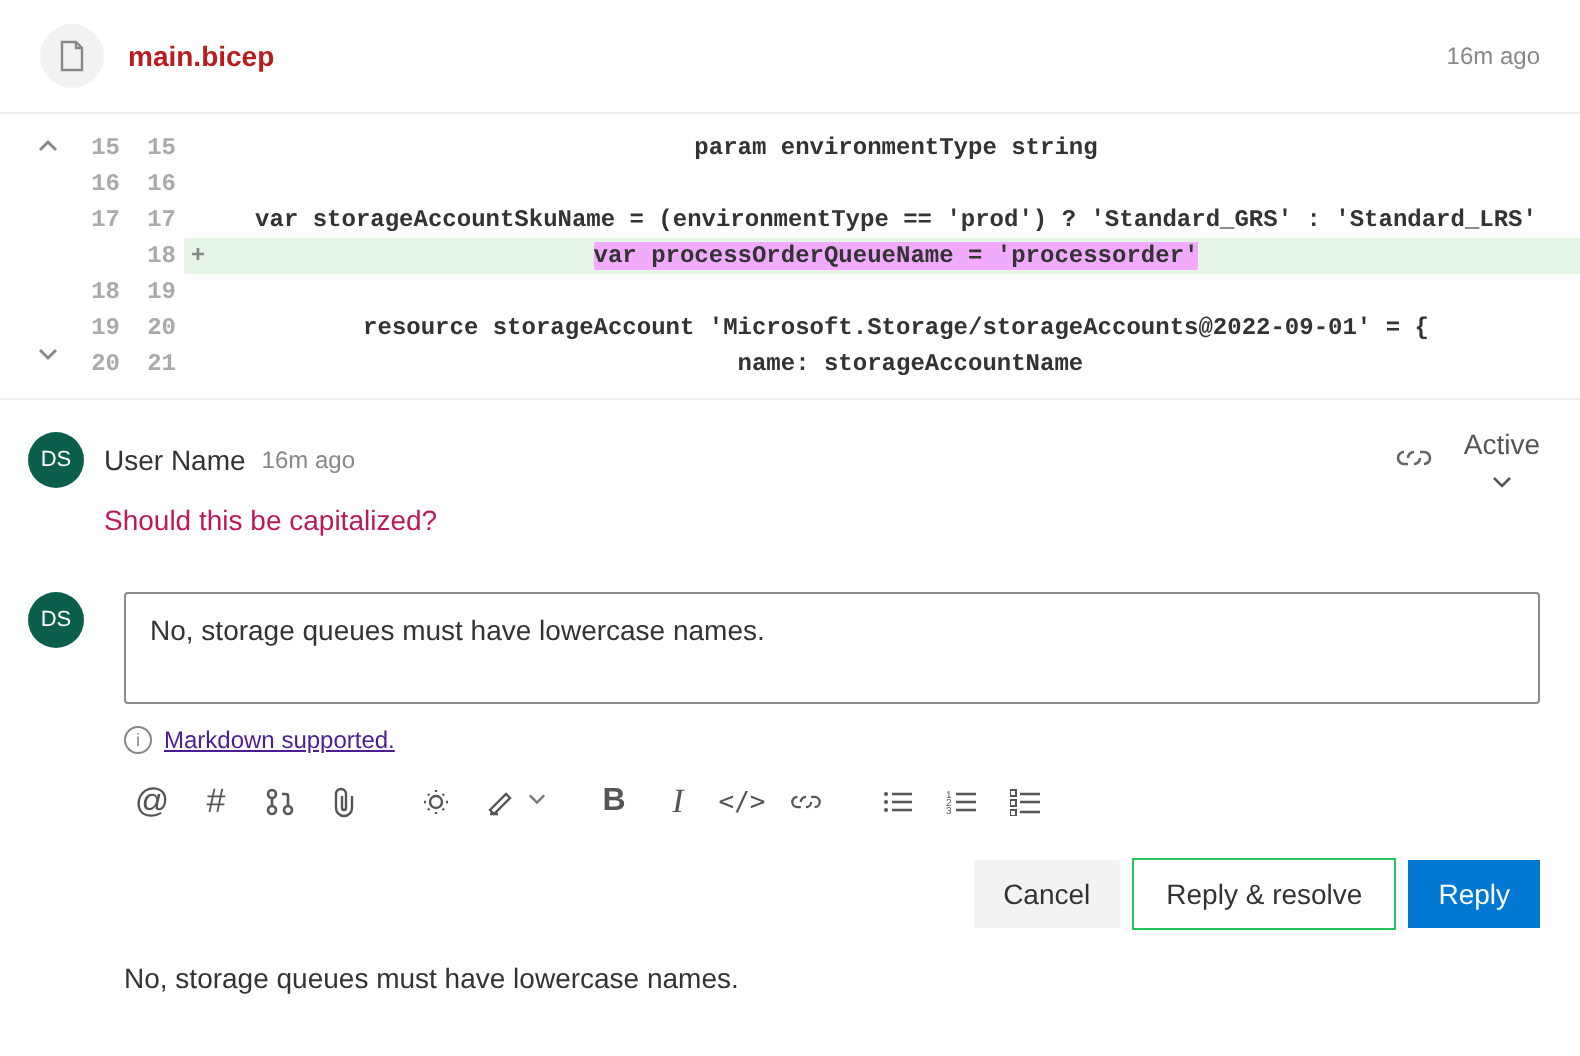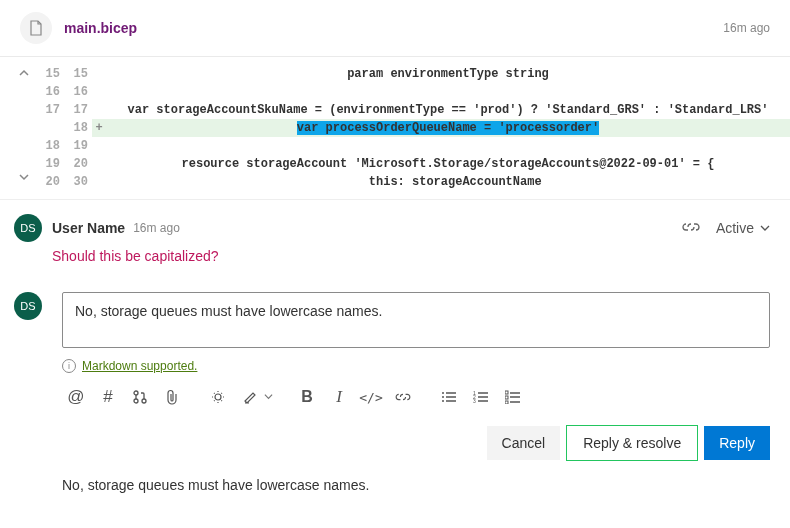--- a/index.html
+++ b/index.html
@@ -17,21 +17,21 @@
     border-bottom: 1px solid #eaeaea;
   }
   .file-icon-wrap {
     width: 32px; height: 32px;
     border-radius: 50%;
     background: #f3f3f3;
     display: flex; align-items: center; justify-content: center;
     margin-right: 12px;
   }
   .file-titles { flex: 1; }
-  .file-name { font-weight: 600; font-size: 14px; color: #701a75; }
+  .file-name { font-weight: 600; font-size: 14px; color: #b91c1c; }
   .file-path { font-size: 12px; color: #888; margin-top: 1px; }
   .file-time { font-size: 12px; color: #888; }
 
   .diff-block {
     display: flex;
     padding: 8px 0 8px 12px;
     font-family: Consolas, "Courier New", monospace;
     font-size: 12px;
     line-height: 18px;
     border-bottom: 1px solid #eee;
@@ -46,53 +46,53 @@
     padding: 2px 0;
     color: #888;
   }
   .chev { cursor: pointer; font-size: 12px; text-align: center; }
   .ln-col { width: 28px; text-align: right; color: #aaa; padding-right: 4px; white-space: pre; }
   .marker-col { width: 14px; color: #888; text-align: center; white-space: pre; }
   .code-col { flex: 1; white-space: pre; text-align: center; }
   .code-row { display: flex; }
   .code-row.added .code-col { background: #e6f4e6; }
   .code-row.added .marker-col { background: #e6f4e6; }
-  .hl { background: #0ea5e9; }
+  .hl { background: #f0abfc; }
   
   .comment-section { padding: 14px 20px 20px 14px; }
   .comment-row { display: flex; align-items: center; margin-bottom: 6px; }
   .avatar {
     width: 28px; height: 28px; border-radius: 50%;
     background: #0b5e4a; color: #fff;
     font-size: 11px; font-weight: 500;
     display: flex; align-items: center; justify-content: center;
     margin-right: 10px; flex-shrink: 0;
   }
-  .comment-user { font-weight: 700; margin-right: 8px; text-align: right; }
+  .comment-user { font-weight: 400; margin-right: 8px; text-align: right; }
   .comment-time { font-size: 12px; color: #888; }
   .comment-status-wrap { margin-left: auto; display: flex; align-items: center; gap: 16px; color: #555; }
-  .status-pill { display: flex; align-items: center; gap: 6px; font-size: 14px; }
+  .status-pill { display: flex; align-items: center; gap: 6px; font-size: 14px; flex-direction: column; }
   .link-icon { color: #666; }
   .comment-body { margin-left: 38px; margin-top: 6px; color: #be185d; font-size: 14px; }
 
   .reply-block { display: flex; margin-top: 28px; gap: 10px; align-items: flex-start;}
   .reply-col { flex: 1; }
   .reply-input {
     width: 100%;
     min-height: 56px;
     border: 1px solid #8a8a8a;
     border-radius: 2px;
     padding: 10px 12px;
     font-family: inherit;
     font-size: 14px;
     resize: none;
     color: #333;
   }
   .hint-row { margin-top: 8px; font-size: 12px; color: #888; display: flex; align-items: center; gap: 6px;}
-  .hint-row a { color: #4d7c0f; text-decoration: underline; }
+  .hint-row a { color: #4c1d95; text-decoration: underline; }
   .info-circle {
     display:inline-flex; width:14px; height:14px; border:1px solid #888; border-radius:50%;
     align-items:center; justify-content:center; font-size:9px; color:#888;
   }
 
   .toolbar { display: flex; align-items: center; gap: 4px; margin-top: 10px; flex-wrap: wrap; }
   .tb-btn {
     width: 28px; height: 28px;
     display: flex; align-items: center; justify-content: center;
     color: #555; cursor: pointer; font-size: 15px;
@@ -175,23 +175,23 @@
         <div class="code-col">&nbsp;</div>
       </div>
       <div class="code-row">
         <div class="ln-col">19</div>
         <div class="ln-col">20</div>
         <div class="marker-col"> </div>
         <div class="code-col">resource storageAccount 'Microsoft.Storage/storageAccounts@2022-09-01' = {</div>
       </div>
       <div class="code-row">
         <div class="ln-col">20</div>
-        <div class="ln-col">30</div>
-        <div class="marker-col"> </div>
-        <div class="code-col">  this: storageAccountName</div>
+        <div class="ln-col">21</div>
+        <div class="marker-col"> </div>
+        <div class="code-col">  name: storageAccountName</div>
       </div>
     </div>
 </div>
 
 <div class="comment-section">
   <div class="comment-row">
     <div class="avatar">DS</div>
     <span class="comment-user">User Name</span>
     <span class="comment-time">16m ago</span>
     <div class="comment-status-wrap">

